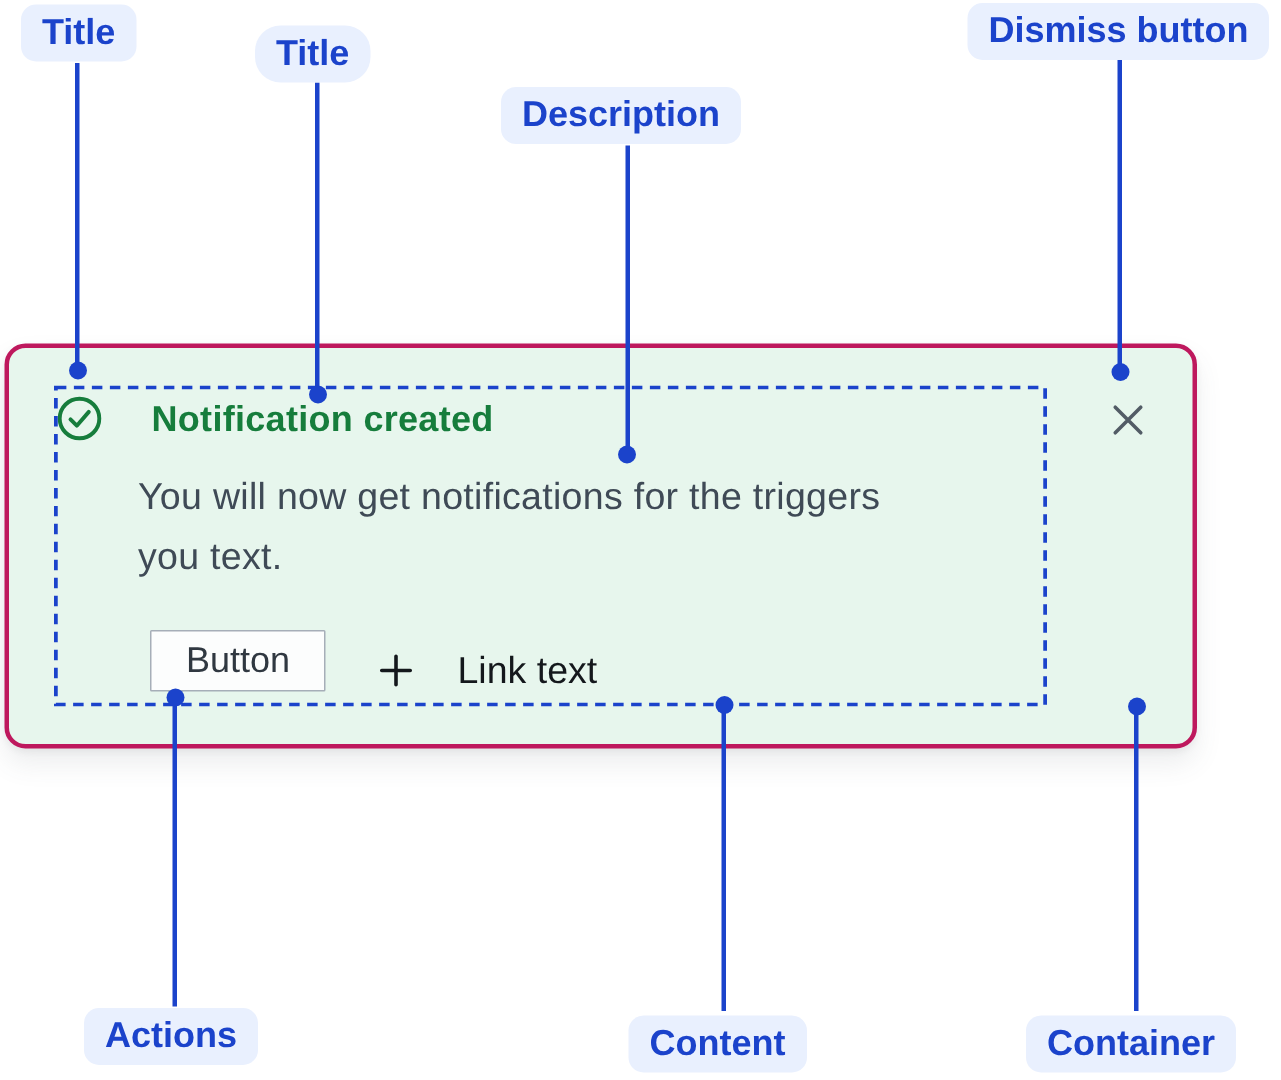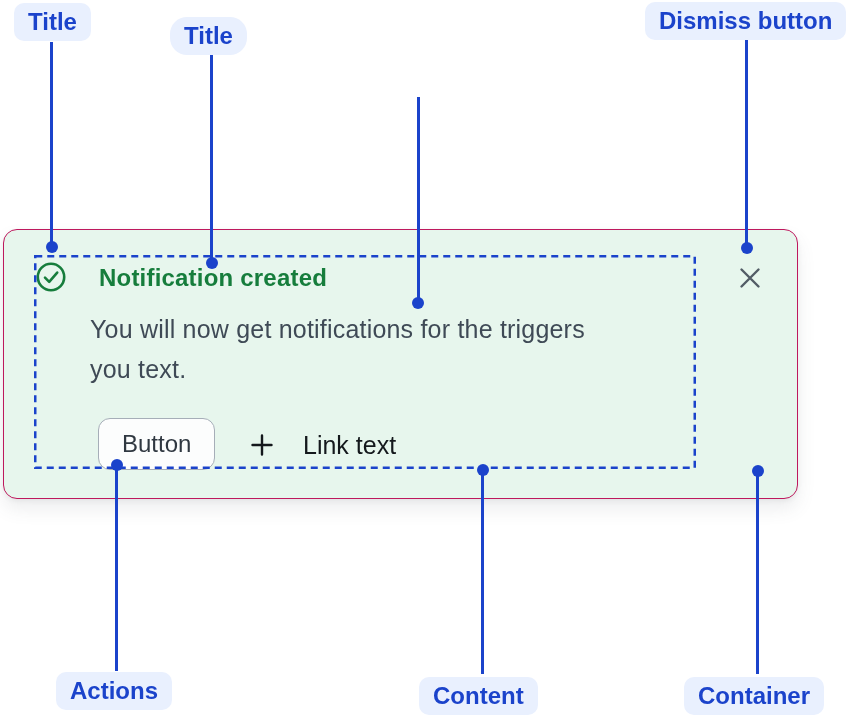--- a/index.html
+++ b/index.html
@@ -44,21 +44,21 @@
   }
 
   
   .card {
     position: absolute;
     left: 3px;
     top: 229px;
     width: 795px;
     height: 270px;
     background: #e7f6ed;
-    border: 1px solid #be185d;
+    border: 3px solid #be185d;
     border-radius: 14px;
     box-shadow: 0 10px 18px rgba(80, 90, 100, 0.10), 0 2px 5px rgba(0, 0, 0, 0.05);
     z-index: 1;
   }
   .content-outline {
     position: absolute;
     left: 30px;
     top: 25px;
     width: 662px;
     height: 214px;
@@ -86,28 +86,28 @@
     top: 79px;
     font-size: 25px;
     line-height: 40px;
     color: #3f4a56;
     letter-spacing: 0.2px;
   }
   .card-button {
     position: absolute;
     left: 94px;
     top: 188px;
-    height: 52px;
+    height: 41px;
     padding: 0 23px;
     font-family: "Liberation Sans", sans-serif;
     font-size: 24px;
     color: #303841;
     background: #fcfdfd;
     border: 1.5px solid #a6aeb8;
-    border-radius: 12px;
+    border-radius: 1px;
     cursor: pointer;
   }
   .card-link {
     position: absolute;
     left: 245px;
     top: 201px;
     display: flex;
     align-items: center;
     gap: 28px;
     height: 28px;
@@ -188,18 +188,19 @@
   <div class="anno-dot" style="left:46px;  top:241px;"></div>
   <div class="anno-dot" style="left:206px; top:257px;"></div>
   <div class="anno-dot" style="left:412px; top:297px;"></div>
   <div class="anno-dot" style="left:741px; top:242px;"></div>
   <div class="anno-dot" style="left:111px; top:459px;"></div>
   <div class="anno-dot" style="left:477px; top:464px;"></div>
   <div class="anno-dot" style="left:752px; top:465px;"></div>
 
   <span class="anno-label" style="left:14px;  top:3px;">Title</span>
   <span class="anno-label" style="left:170px; top:17px;border-radius:17px;">Title</span>
+  <span class="anno-label" style="left:334px; top:58px;">Description</span>
   <span class="anno-label" style="left:645px; top:2px;text-align:right;">Dismiss button</span>
   <span class="anno-label" style="left:56px;  top:672px;">Actions</span>
   <span class="anno-label" style="left:419px; top:677px;">Content</span>
   <span class="anno-label" style="left:684px; top:677px;">Container</span>
 
 </div>
 
 </body></html>

